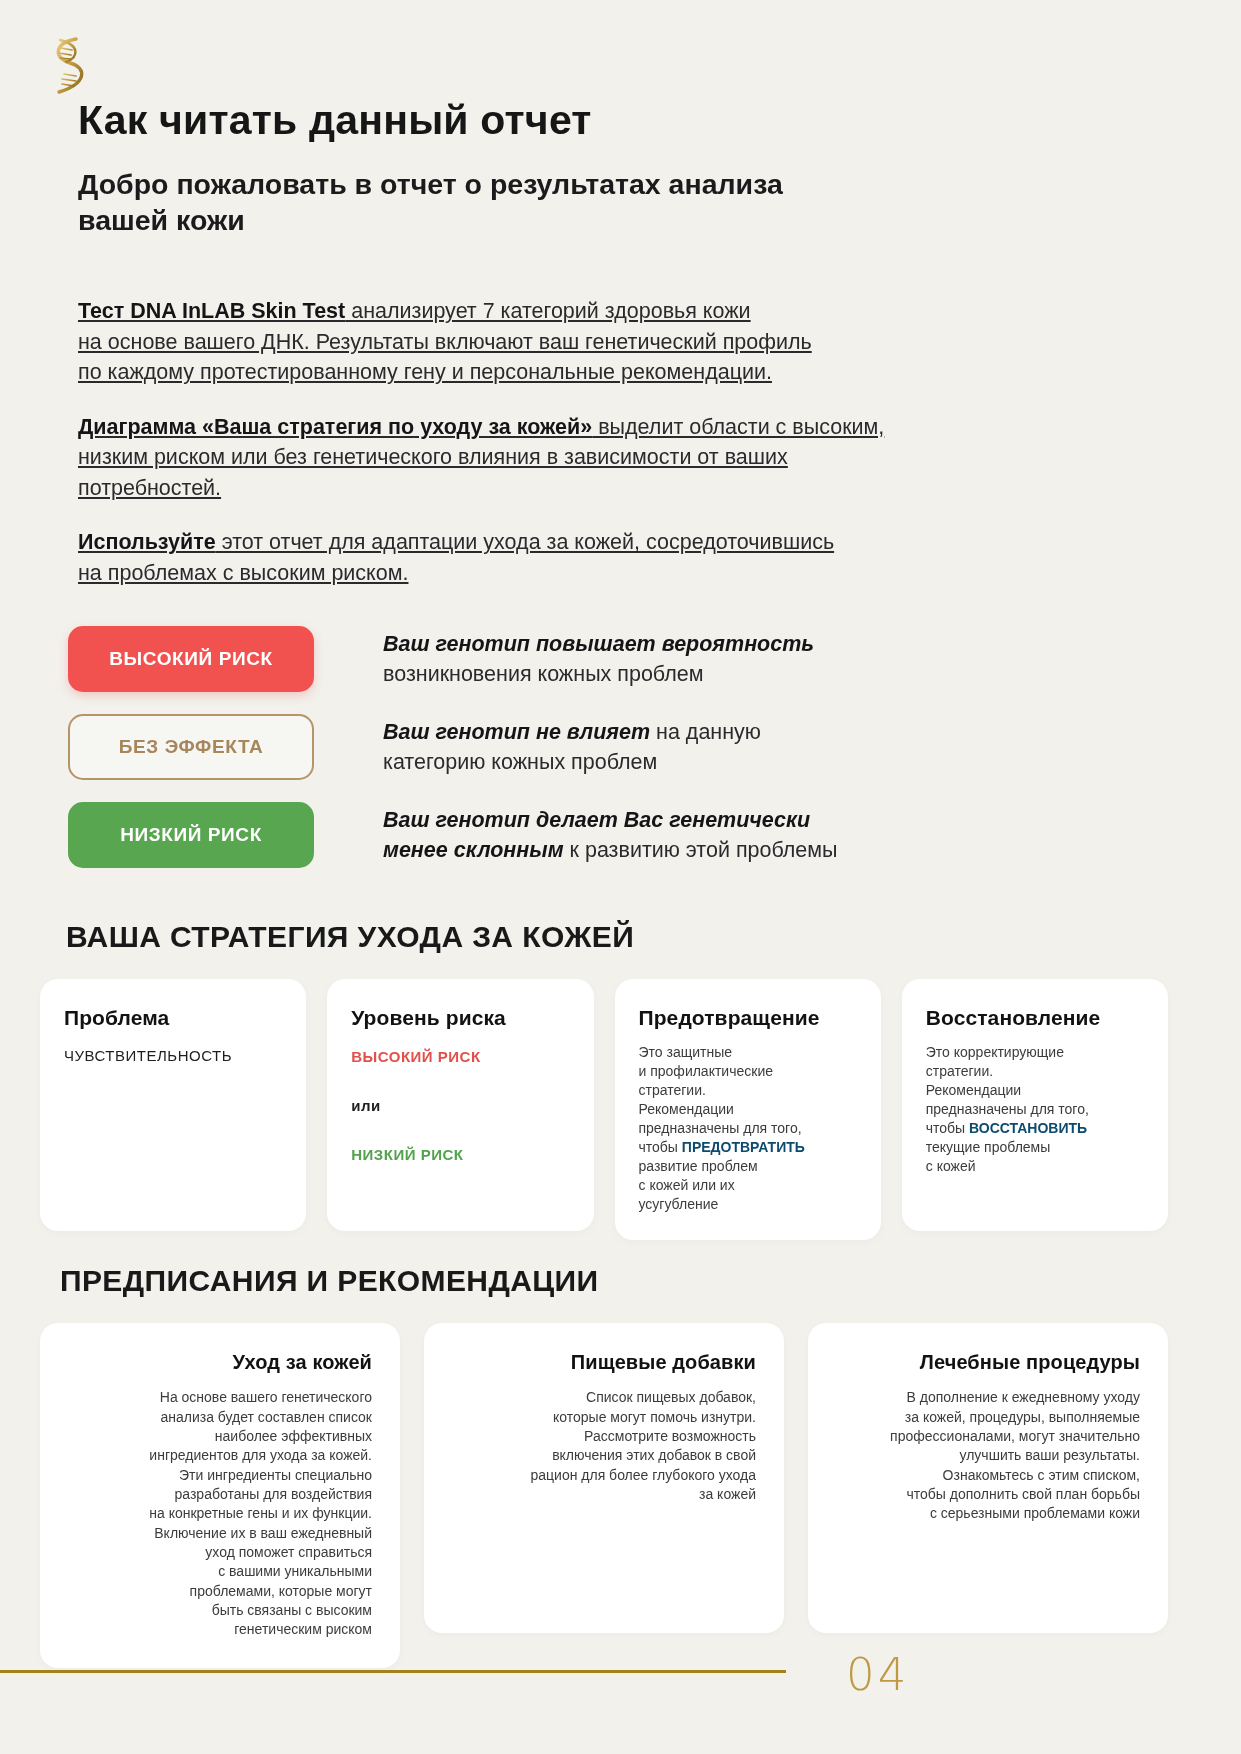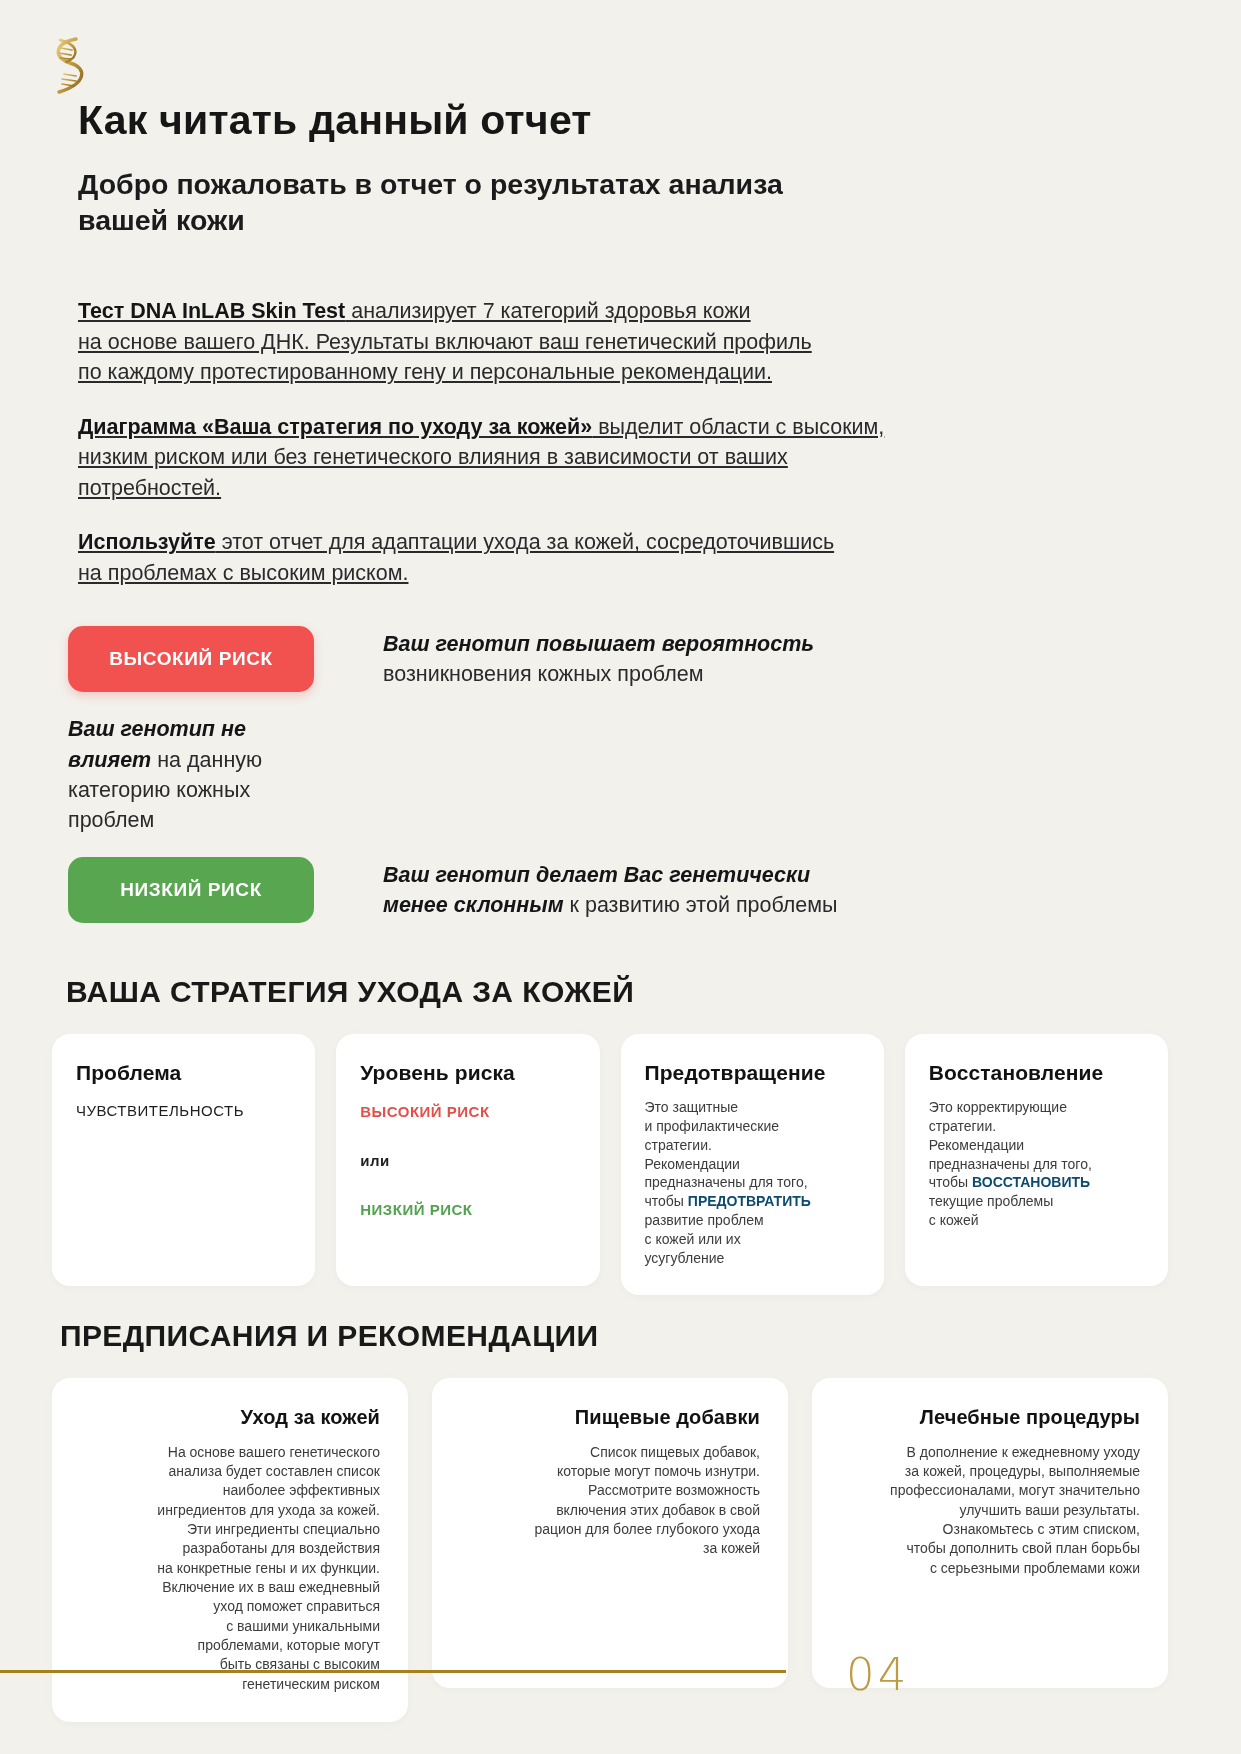--- a/index.html
+++ b/index.html
@@ -35,21 +35,21 @@
   .badge.none{background:rgba(255,255,255,.35); border:2.5px solid var(--c-no_effect_border,#B6936A);
               color:var(--c-no_effect_text,#A8865C);}
   .badge.low{background:var(--c-low_risk,#58A64F); color:#fff;}
   .legend-desc{font-size:21.5px; line-height:1.4; color:#2a2a2c; white-space:pre-line;}
   .legend-desc b{color:#151517;font-style:italic;}
   
   .section{margin-left:40px; width:1128px;}
   .section-heading{font-size:30px; font-weight:600; letter-spacing:.4px; color:#191919;}
   .strategy .section-heading{margin:52px 0 0 26px;}
   .recs .section-heading{margin:24px 0 0 20px;}
-  .cards{display:grid; gap:21px; margin-top:25px; align-items:start;margin-left:12px;}
+  .cards{display:grid; gap:21px; margin-top:25px; align-items:start;}
   .cards4{grid-template-columns:repeat(4,1fr);}
   .cards3{grid-template-columns:repeat(3,1fr); gap:24px;}
   .card{background:var(--c-card,#fff); border-radius:18px; padding:27px 24px;
         box-shadow:0 2px 6px rgba(110,110,100,.05); min-height:252px;}
   .cards3 .card{padding:28px 28px; min-height:310px;text-align:right;}
   .card h3{font-size:21px; font-weight:700; color:#121212; letter-spacing:.1px;}
   .cards3 .card h3{font-size:20px;}
   .sens{margin-top:17px; font-size:15px; letter-spacing:.5px; color:#1e1e1e;}
   .risk-line{font-size:15px; font-weight:700; letter-spacing:.5px;}
   .risk-high{margin-top:18px; color:var(--c-risk_text_high,#E2504C);}
@@ -101,20 +101,21 @@
 на проблемах с высоким риском.</span></p>
 </div>
 
 <div class="legend">
   <div class="legend-row">
     <div class="badge high">ВЫСОКИЙ РИСК</div>
     <div class="legend-desc"><b>Ваш генотип повышает вероятность</b><span>
 возникновения кожных проблем</span></div>
   </div>
   <div class="legend-row">
+    <div class="badge none">БЕЗ ЭФФЕКТА</div>
     <div class="legend-desc"><b>Ваш генотип не влияет</b><span> на данную
 категорию кожных проблем</span></div>
   </div>
   <div class="legend-row">
     <div class="badge low">НИЗКИЙ РИСК</div>
     <div class="legend-desc"><b>Ваш генотип делает Вас генетически
 менее склонным</b><span> к развитию этой проблемы</span></div>
   </div>
 </div>
 

